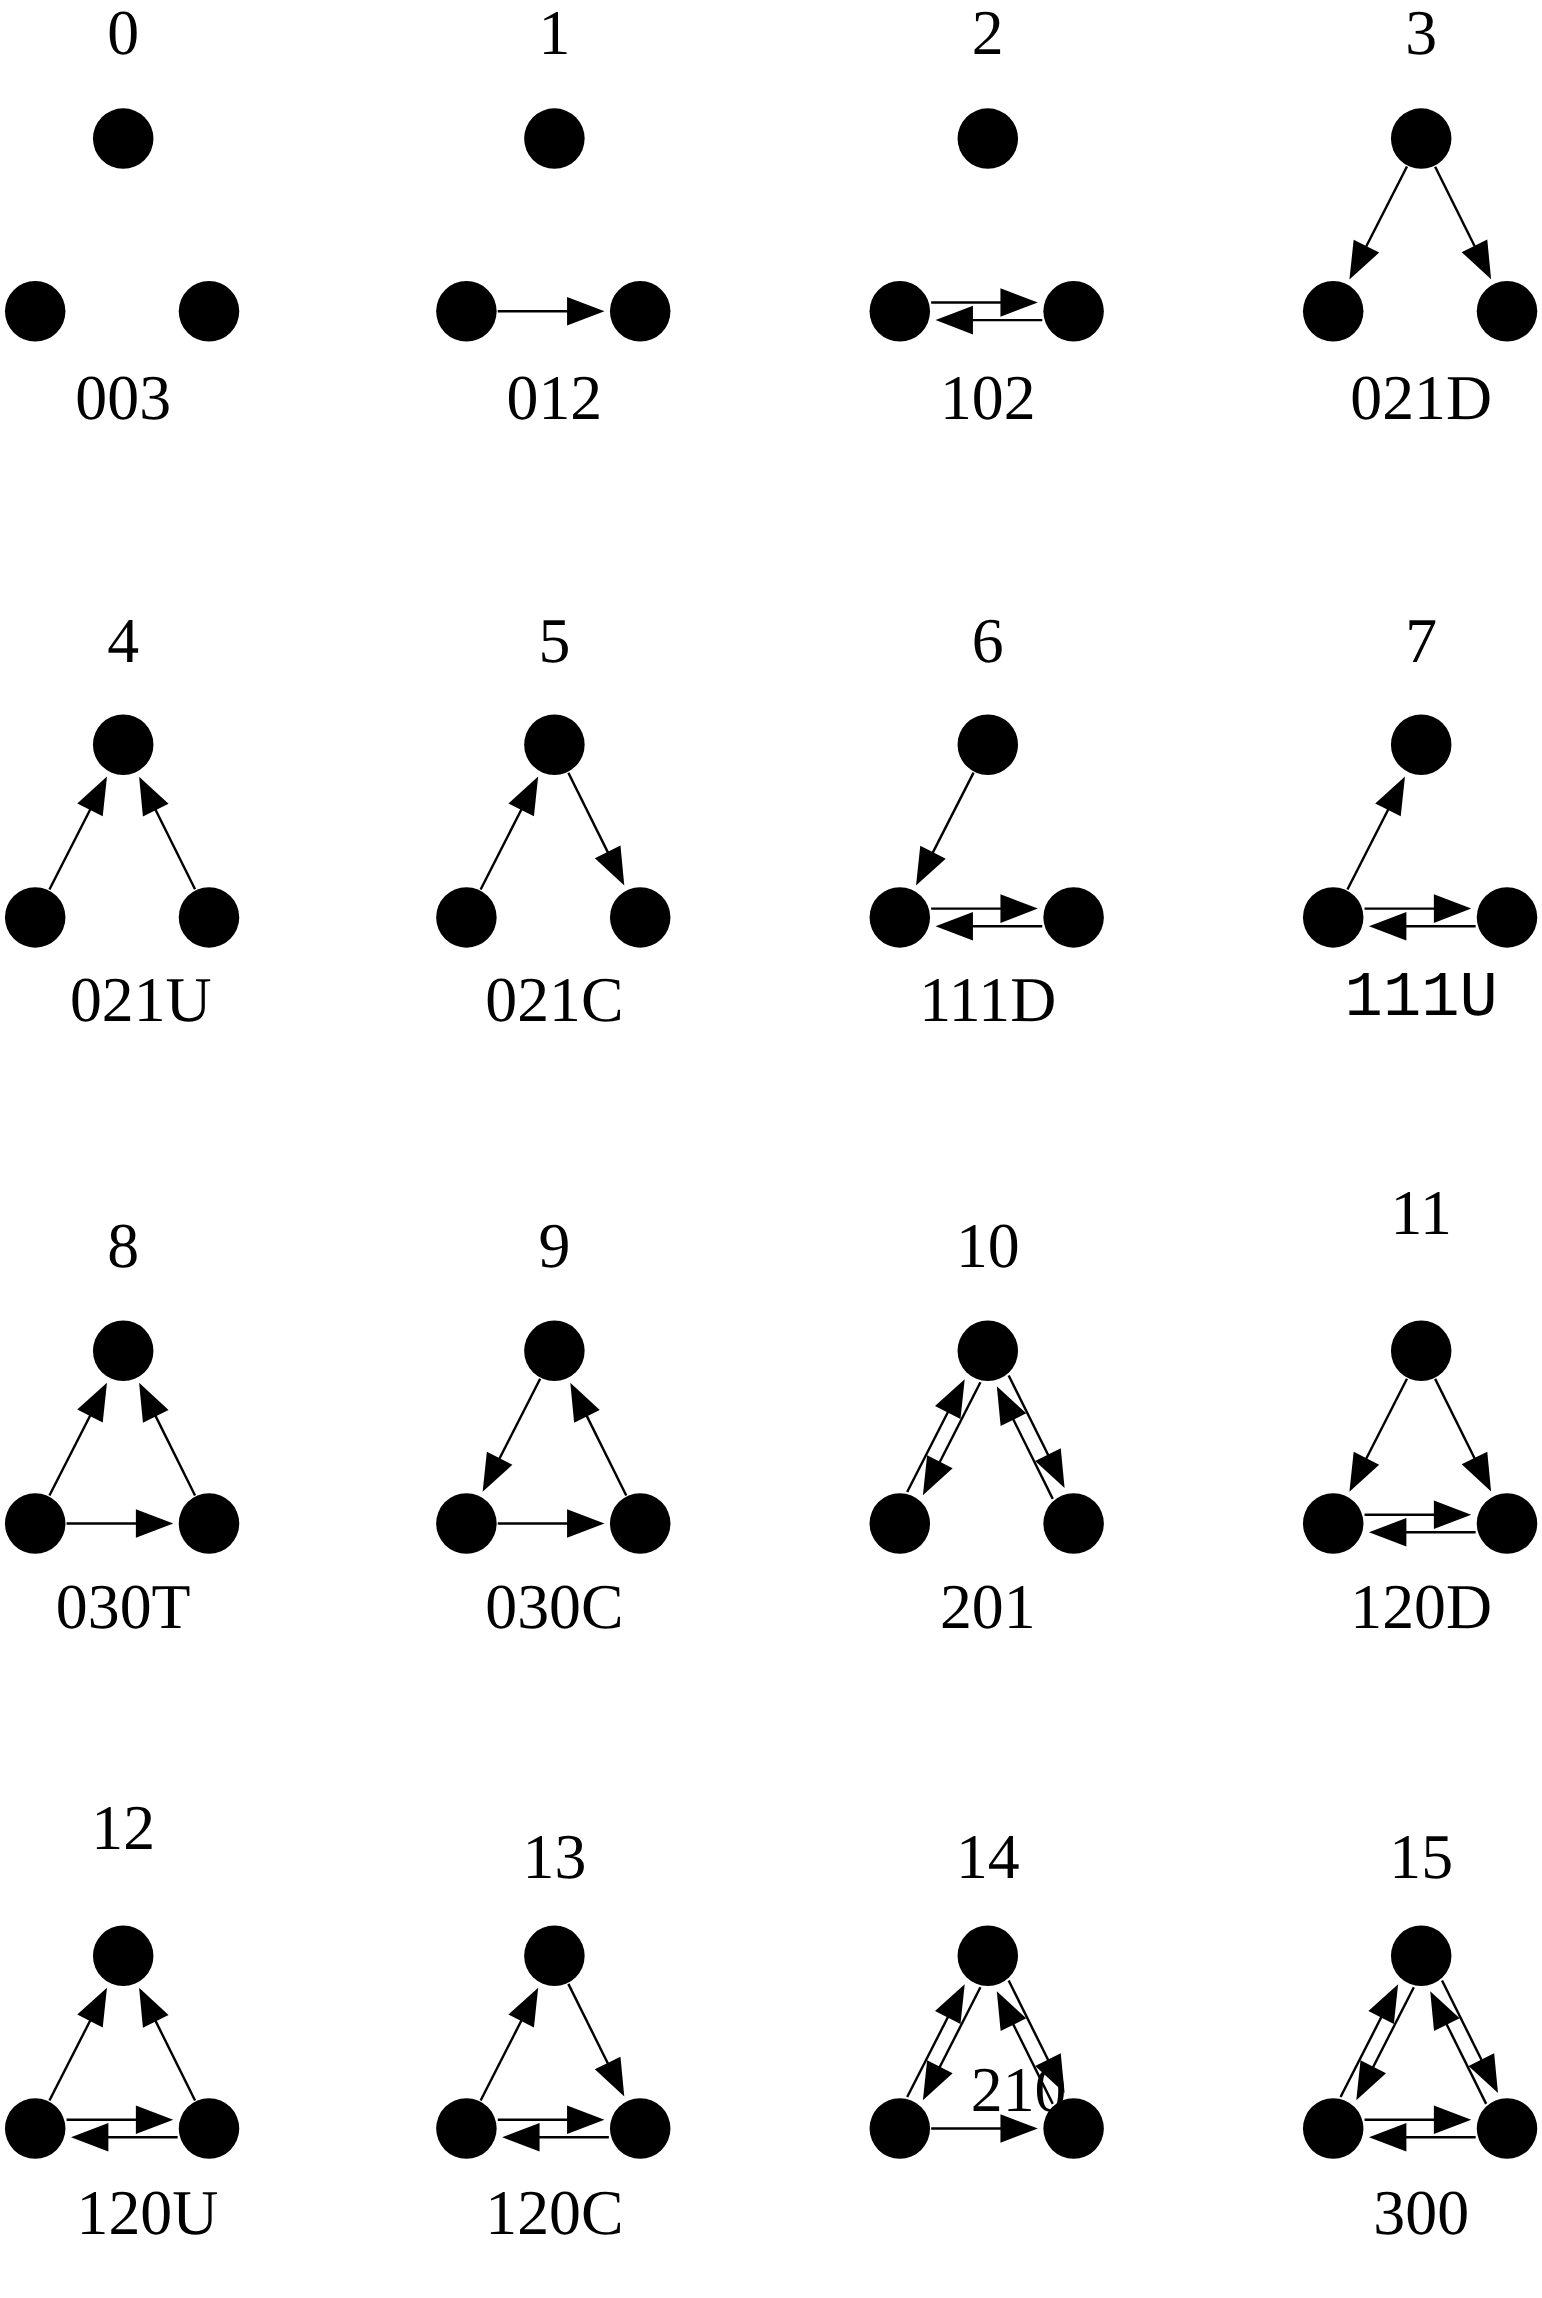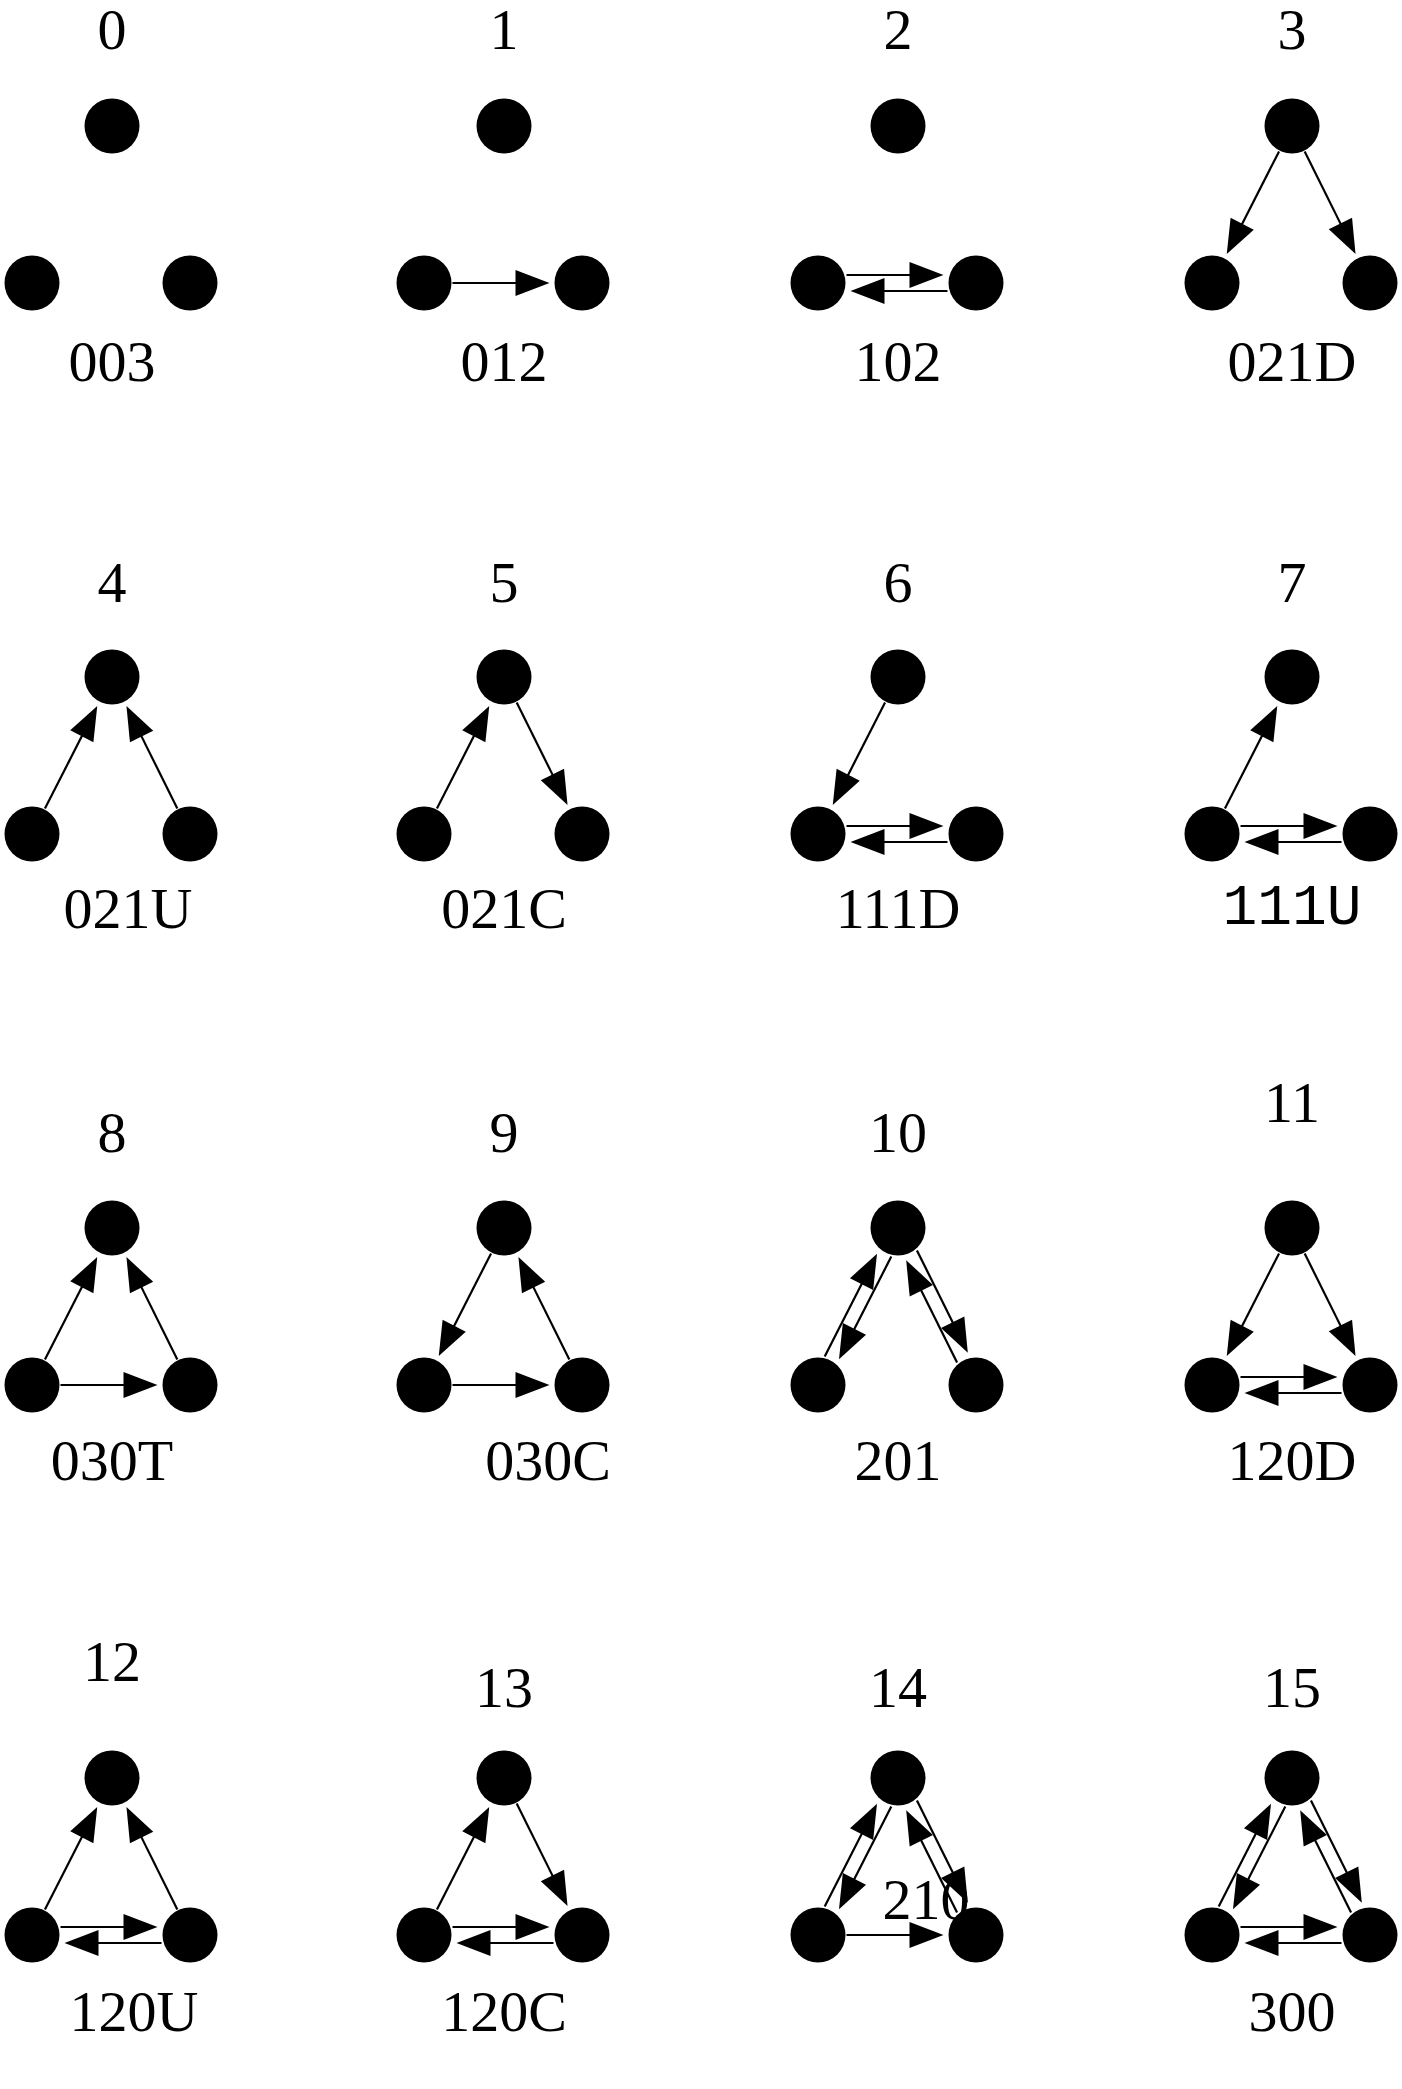--- a/index.html
+++ b/index.html
@@ -178,21 +178,21 @@
         <polygon points="165.5,189 131.5,176 131.5,202" fill="#000000"></polygon>
       </g>
       <g>
         <line x1="185.31948229622802" y1="163.47639385266405" x2="148.25308330489548" y2="88.86838562652042" stroke="#000000" stroke-width="2.2"></line>
         <polygon points="134.46023948675753,61.105866659242736 137.94552797843755,97.33917680515354 161.23022130583172,85.7709852157475" fill="#000000"></polygon>
       </g>
       <circle cx="120" cy="32" r="27.5" fill="#000000"></circle>
       <circle cx="40" cy="189" r="27.5" fill="#000000"></circle>
       <circle cx="198" cy="189" r="27.5" fill="#000000"></circle>
     </svg>
-    <div class="cell-label" style="left: 504px; top: 1461px; margin-left: 44px;">030C</div>
+    <div class="cell-label" style="left: 504px; top: 1461px;">030C</div>
     <div class="cell-num" style="left: 898px; top: 1133px;">10</div>
     <svg class="triad-graph" width="240" height="240" viewBox="0 0 240 240" style="left: 778px; top: 1196px;">
       <g>
         <line x1="113.29766565220112" y1="60.571466785769246" x2="75.06665870876317" y2="135.59981791226622" stroke="#000000" stroke-width="2.2"></line>
         <polygon points="60.99232409187813,163.22069959790312 88.0116414753417,138.82896968525316 64.84574070674303,127.02468903883344" fill="#000000"></polygon>
       </g>
       <g>
         <line x1="46.70233434779888" y1="160.42853321423075" x2="84.93334129123683" y2="85.40018208773378" stroke="#000000" stroke-width="2.2"></line>
         <polygon points="99.00767590812187,57.779300402096894 71.9883585246583,82.17103031474686 95.15425929325697,93.97531096116656" fill="#000000"></polygon>
       </g>

